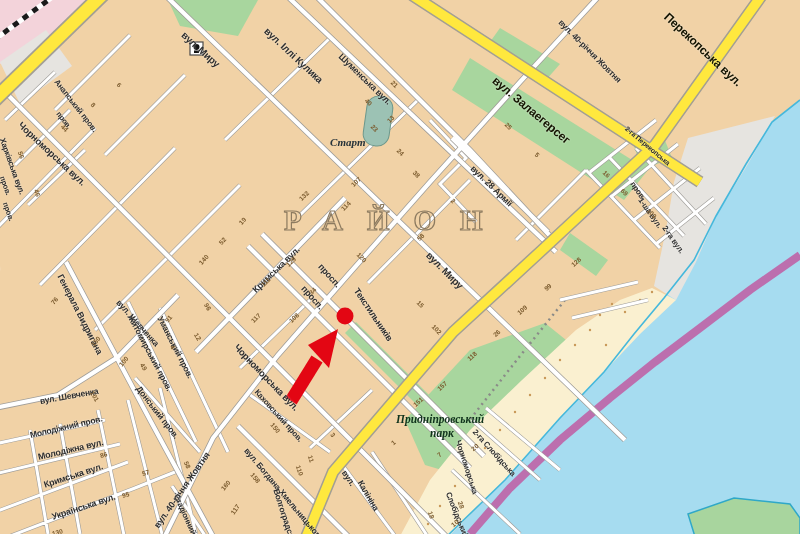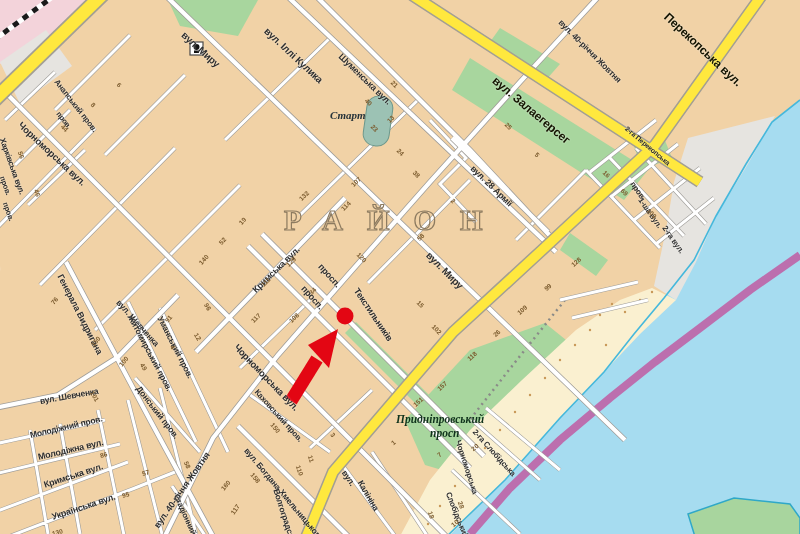--- a/index.html
+++ b/index.html
@@ -158,23 +158,23 @@
       <div class="lbl" style="left: 458px; top: 436px; font-size: 8px; transform: rotate(72deg); transform-origin: 0px 50%;">Чорноморська</div>
       <div class="lbl" style="left: 448px; top: 488px; font-size: 8px; transform: rotate(68deg); transform-origin: 0px 50%;">Слобідський пров.</div>
       <div class="lbl" style="left: 2px; top: 134px; font-size: 8px; transform: rotate(70deg); transform-origin: 0px 50%;">Харківська вул.</div>
       <div class="lbl" style="left: 2px; top: 172px; font-size: 7.5px; transform: rotate(70deg); transform-origin: 0px 50%;">пров.</div>
       <div class="lbl" style="left: 5px; top: 198px; font-size: 7.5px; transform: rotate(70deg); transform-origin: 0px 50%;">пров.</div>
       <div class="lbl" style="left: 56px; top: 76px; font-size: 8px; transform: rotate(52deg); transform-origin: 0px 50%;">Анапський пров.</div>
       <div class="lbl" style="left: 58px; top: 108px; font-size: 7.5px; transform: rotate(52deg); transform-origin: 0px 50%;">пров.</div>
       <div class="lbl" style="left: -58px; top: 216px; font-size: 10px; transform: rotate(40deg); transform-origin: 0px 50%;">вул. Іллі Кулика</div>
     </div>
   <div id="place-labels" class="layer">
-      <div class=" poi" style="left: 330px; top: 109px;">Старт</div>
+      <div class=" poi" style="left: 330px; top: 136px;">Старт</div>
       <div class=" park" style="left: 396px; top: 413px;">Придніпровський</div>
-      <div class=" park" style="left: 430px; top: 427px;">просп</div>
+      <div class=" park" style="left: 430px; top: 427px;">парк</div>
     </div>
   <div id="house-numbers" class="layer">
       <div class="hn" style="left: 352px; top: 182px; transform: rotate(-45deg); transform-origin: 0px 50%;">107</div>
       <div class="hn" style="left: 342px; top: 206px; transform: rotate(-45deg); transform-origin: 0px 50%;">114</div>
       <div class="hn" style="left: 300px; top: 196px; transform: rotate(-45deg); transform-origin: 0px 50%;">132</div>
       <div class="hn" style="left: 418px; top: 236px; transform: rotate(-45deg); transform-origin: 0px 50%;">58</div>
       <div class="hn" style="left: 287px; top: 262px; transform: rotate(-45deg); transform-origin: 0px 50%;">129</div>
       <div class="hn" style="left: 262px; top: 282px; transform: rotate(-45deg); transform-origin: 0px 50%;">111</div>
       <div class="hn" style="left: 310px; top: 290px; transform: rotate(-45deg); transform-origin: 0px 50%;">34</div>
       <div class="hn" style="left: 290px; top: 318px; transform: rotate(-45deg); transform-origin: 0px 50%;">108</div>

